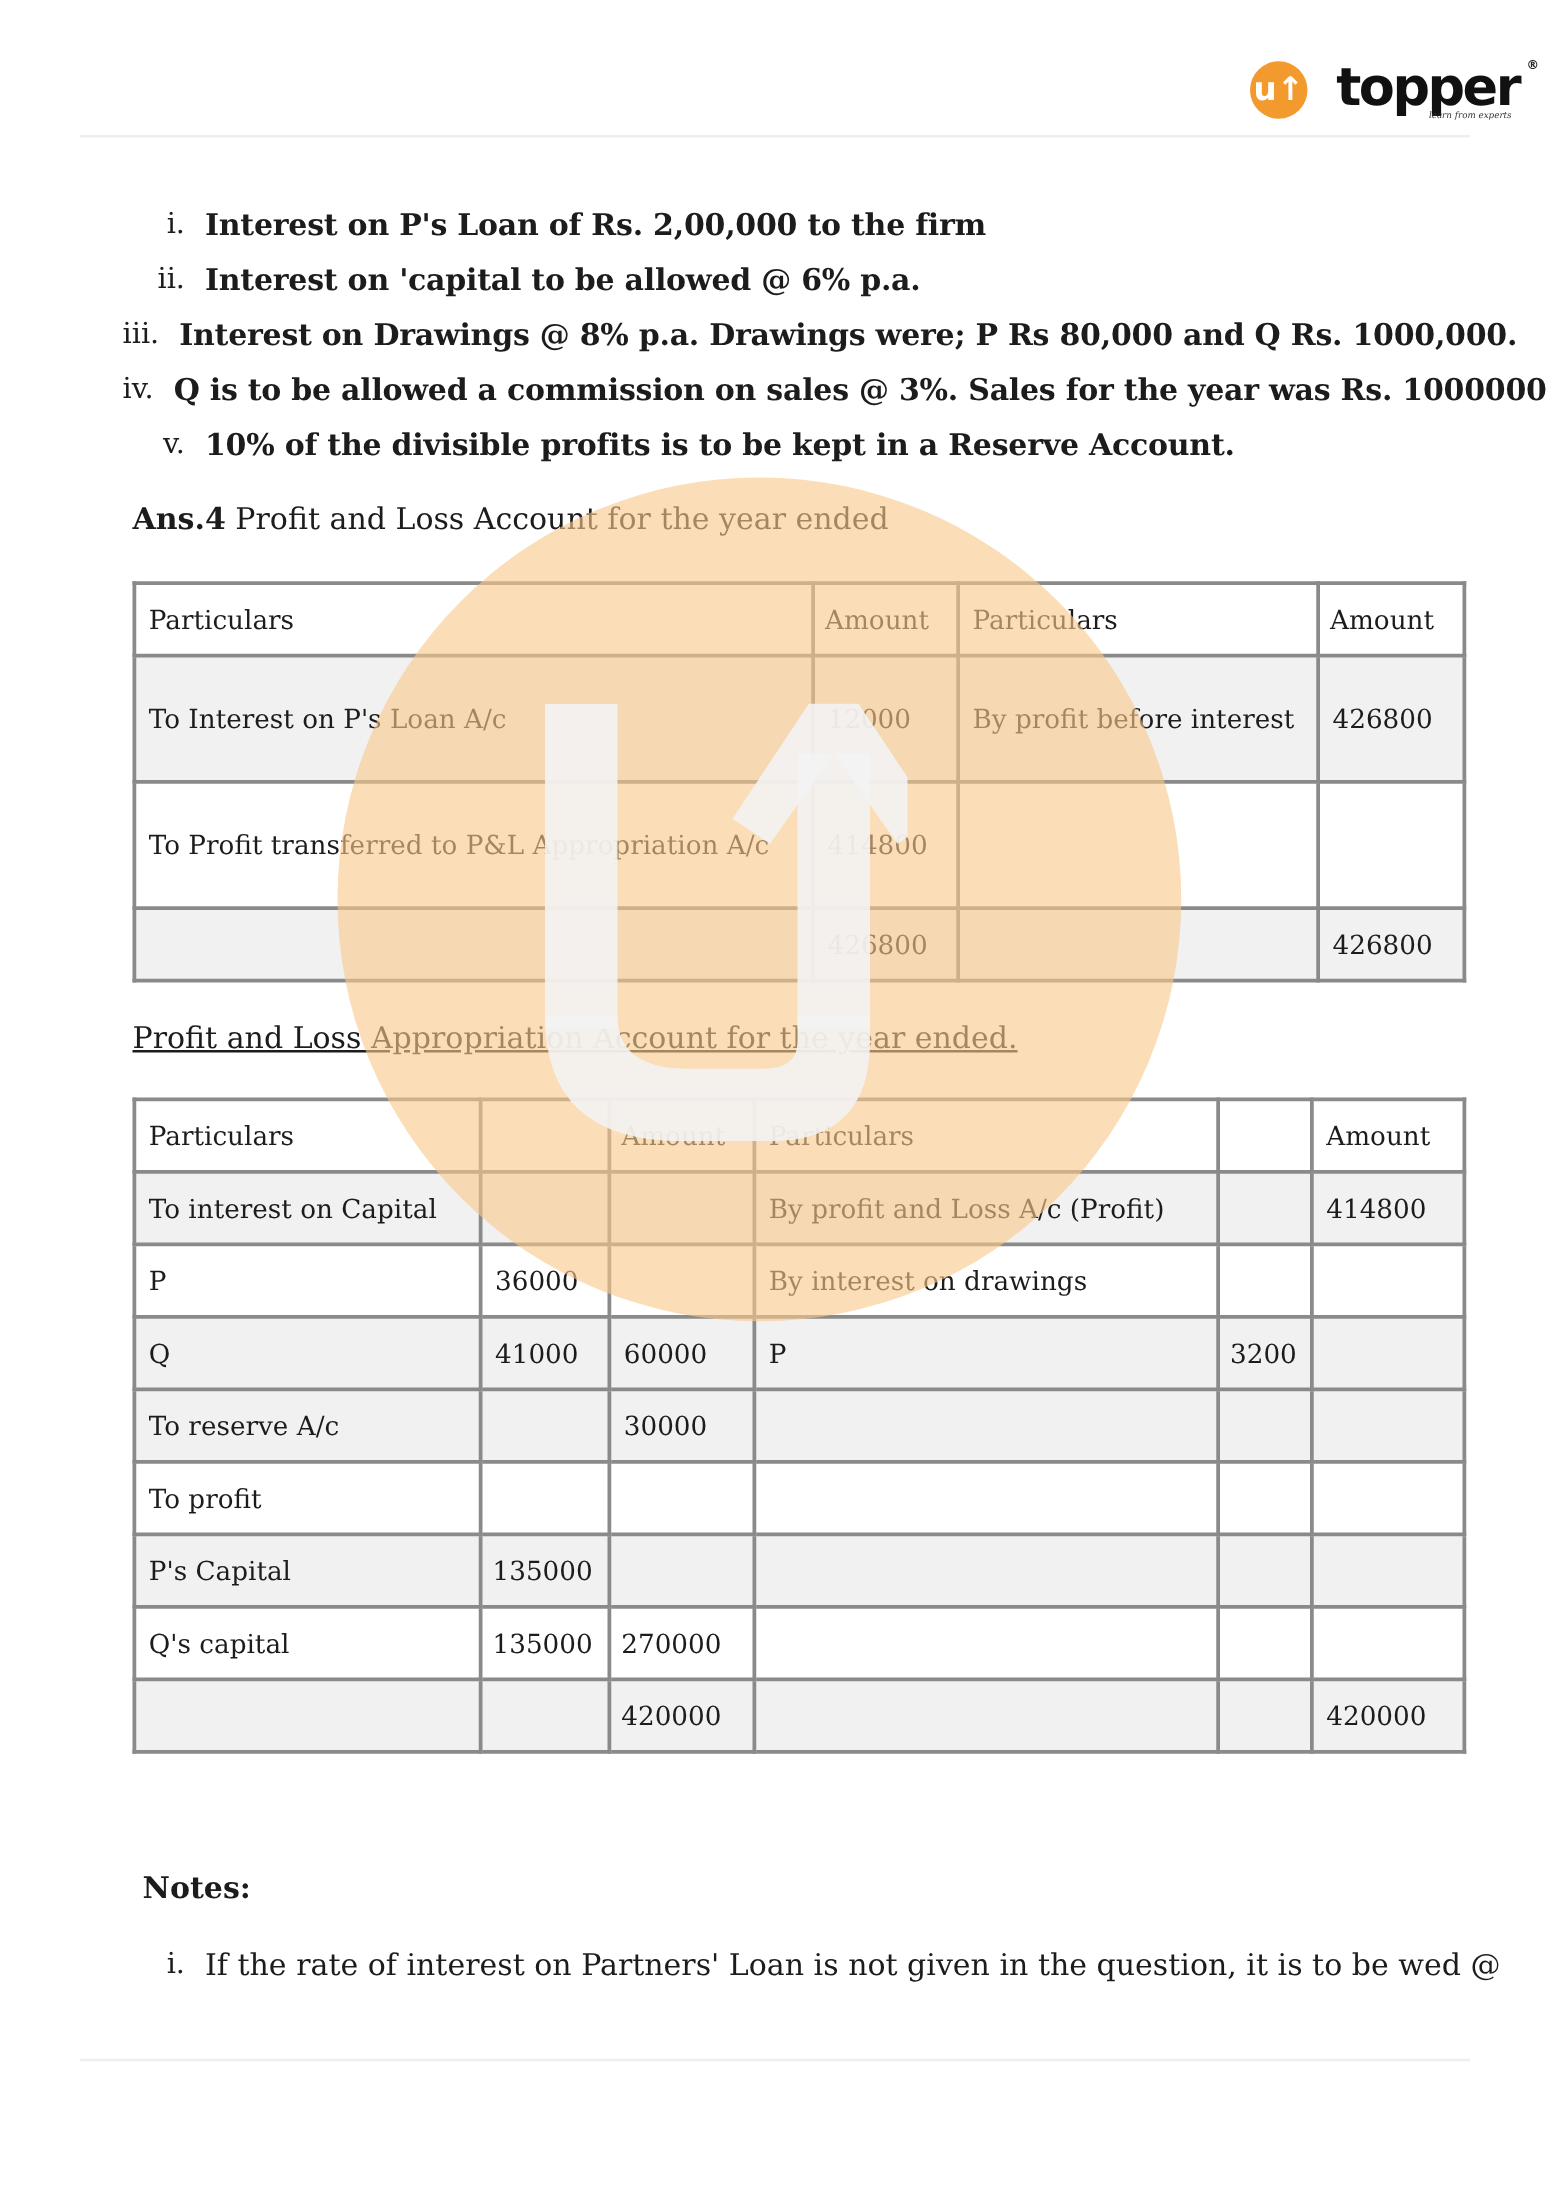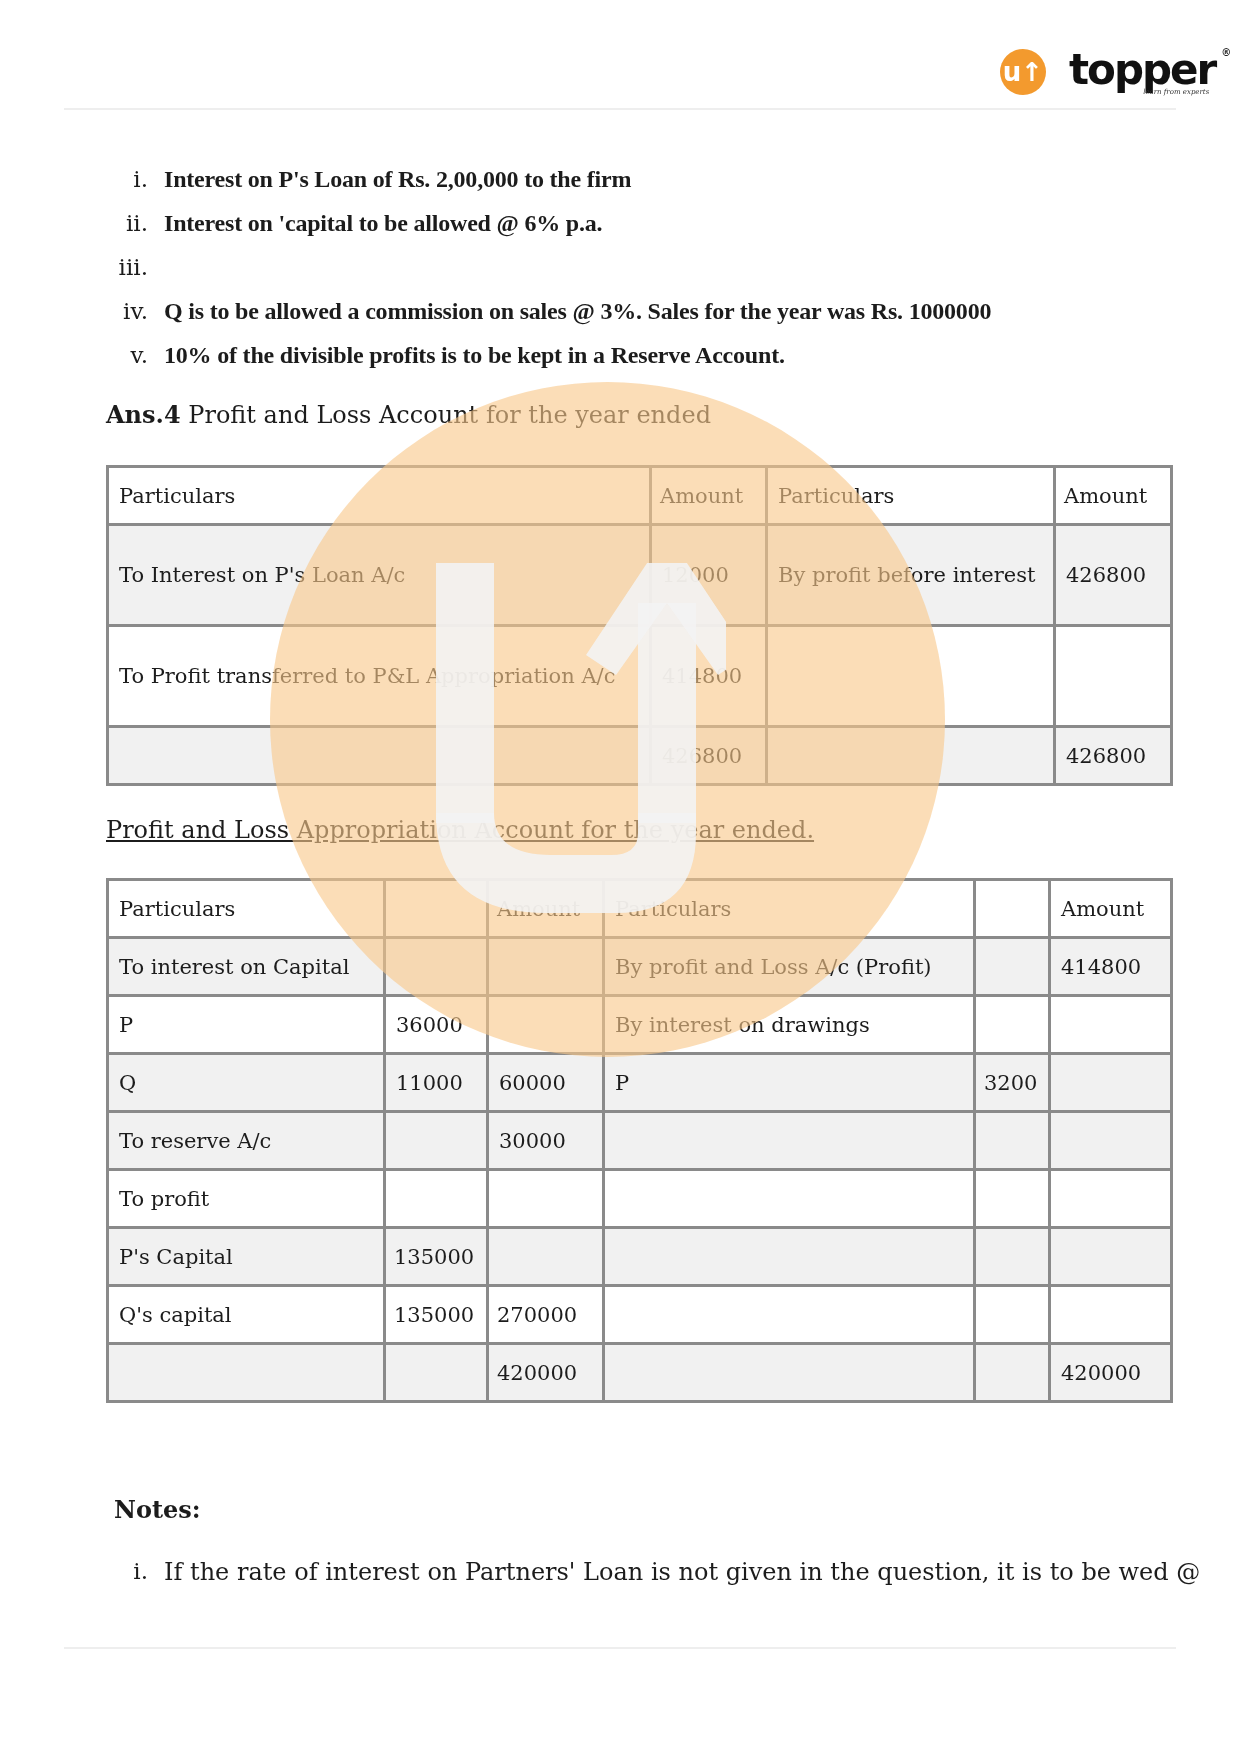--- a/index.html
+++ b/index.html
@@ -31,21 +31,21 @@
     border-radius: 50%; background: #F8C88A; opacity: 0.62; z-index: 3; pointer-events: none;
   }
   .wm-u {
     position: absolute; left: 436px; top: 563px; width: 290px; height: 350px; z-index: 4; pointer-events: none;
   }
 
   
   .qlist { position: absolute; left: 98px; top: 157px; width: 1100px; z-index: 1; }
   .qitem { display: flex; height: 44px; align-items: center; font-size: 24px; }
   .qnum { width: 50px; text-align: right; padding-right: 16px; font-weight: normal; font-size: 23px; }
-  .qtext { font-weight: bold; white-space: nowrap; letter-spacing: -0.2px; font-family: Liberation Serif, serif; }
+  .qtext { font-weight: bold; white-space: nowrap; letter-spacing: -0.2px; }
 
   .heading1 { position: absolute; left: 106px; top: 400px; font-size: 24px; z-index: 1; }
   .heading1 b { font-weight: bold; text-align: right; }
   .heading2 { position: absolute; left: 106px; top: 816px; font-size: 24px; text-decoration: underline; z-index: 1; }
 
   table { border-collapse: collapse; position: absolute; z-index: 1; table-layout: fixed; font-size: 21px; }
   td { border: 3px solid #8a8a8a; padding: 0 10px; vertical-align: middle; line-height: 44px; }
   tr.shade td { background: #f1f1f1; }
   tr.white td { background: #ffffff; }
 
@@ -89,20 +89,21 @@
   <div class="qitem">
     <span class="qnum">i.</span>
     <span class="qtext">Interest on P's Loan of Rs. 2,00,000 to the firm</span>
   </div>
   <div class="qitem">
     <span class="qnum">ii.</span>
     <span class="qtext">Interest on 'capital to be allowed @ 6% p.a.</span>
   </div>
   <div class="qitem">
     <span class="qnum">iii.</span>
+    <span class="qtext">Interest on Drawings @ 8% p.a. Drawings were; P Rs 80,000 and Q Rs. 1000,000.</span>
   </div>
   <div class="qitem">
     <span class="qnum">iv.</span>
     <span class="qtext">Q is to be allowed a commission on sales @ 3%. Sales for the year was Rs. 1000000</span>
   </div>
   <div class="qitem">
     <span class="qnum">v.</span>
     <span class="qtext">10% of the divisible profits is to be kept in a Reserve Account.</span>
   </div>
 </div>
@@ -175,21 +176,21 @@
   <tr class="white">
     <td>P</td>
     <td>36000</td>
     <td></td>
     <td>By interest on drawings</td>
     <td></td>
     <td></td>
   </tr>
   <tr class="shade">
     <td>Q</td>
-    <td>11000</td>
+    <td>41000</td>
     <td>60000</td>
     <td>P</td>
     <td class="tight">3200</td>
     <td></td>
   </tr>
   <tr class="shade">
     <td>To reserve A/c</td>
     <td></td>
     <td>30000</td>
     <td></td>

